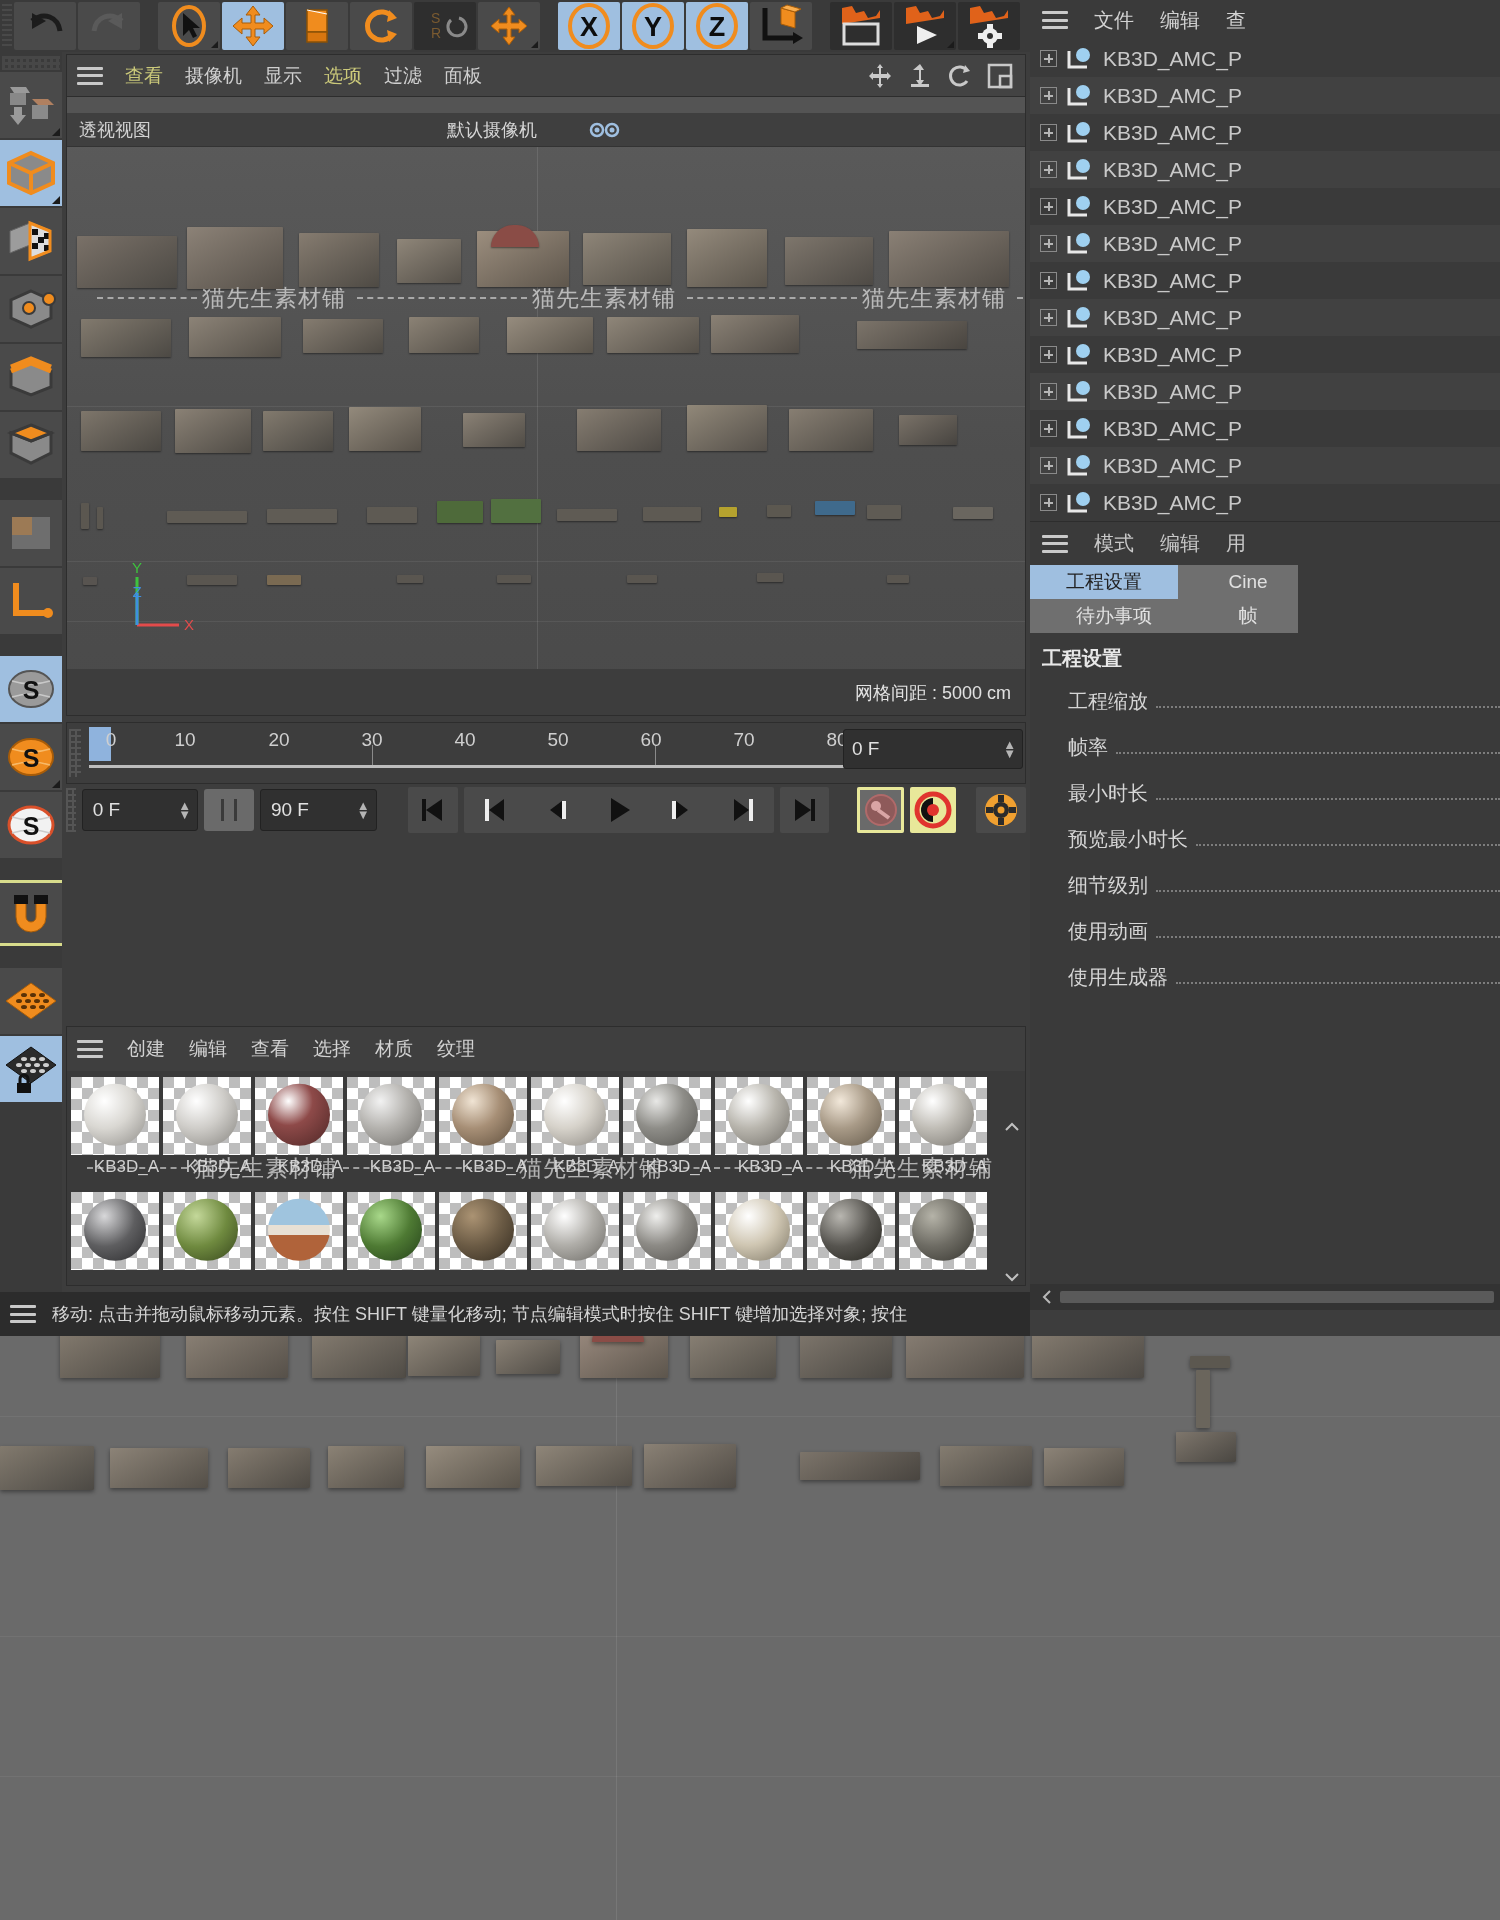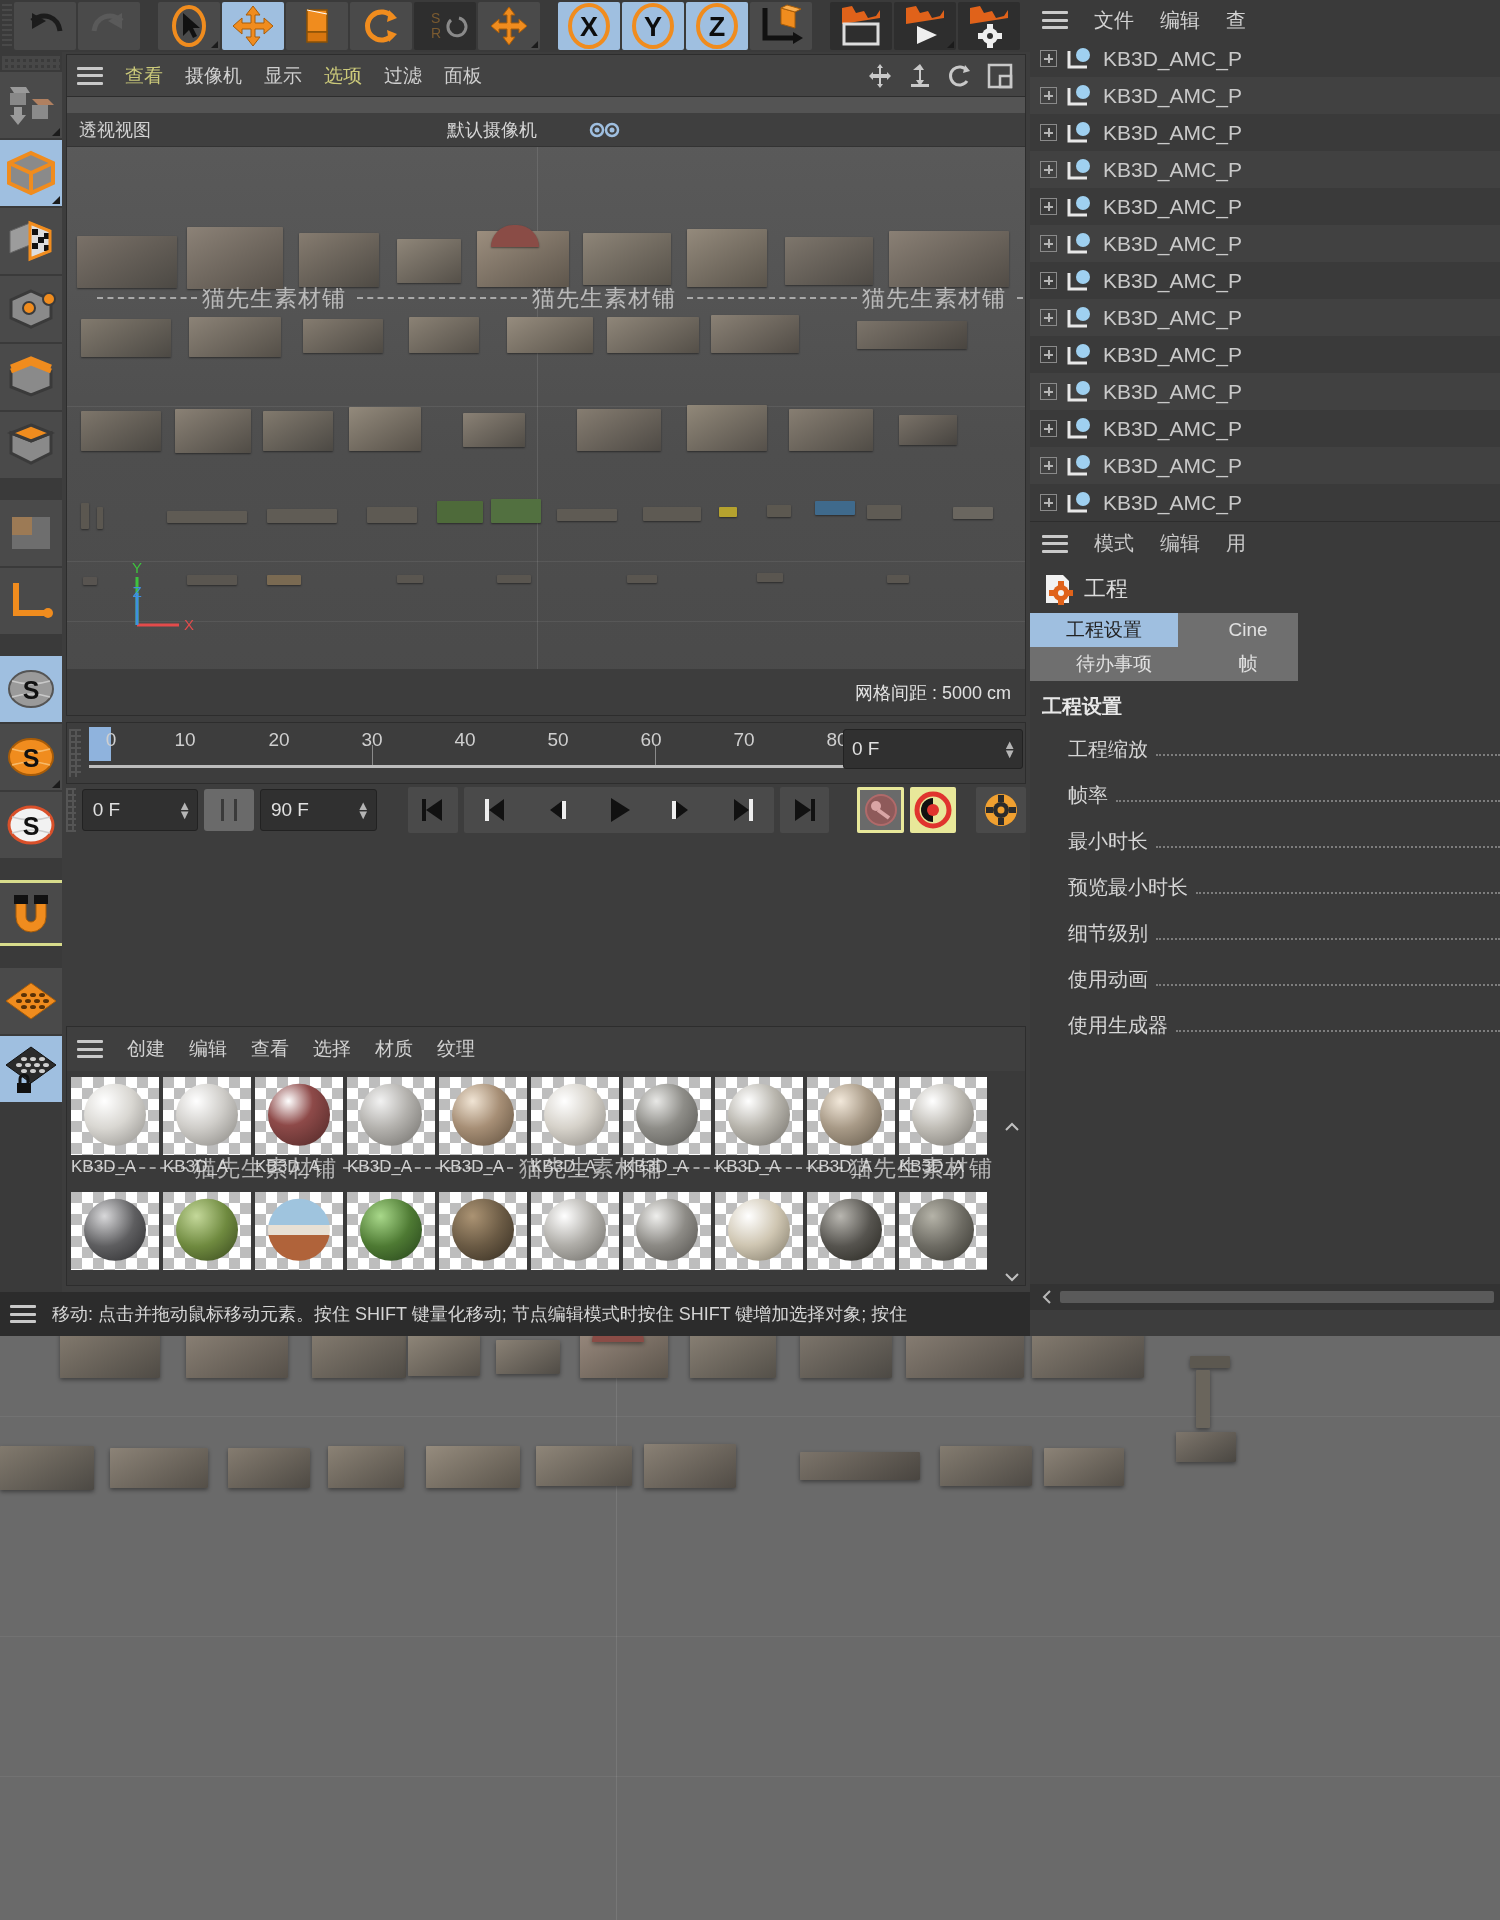--- a/index.html
+++ b/index.html
@@ -125,21 +125,21 @@
     background:#3f3f3f;}
   .mat-menu .mm{font-size:19px;color:#d2d2d2;}
   .mat-grid{position:relative;padding:6px 4px;display:flex;flex-wrap:wrap;gap:4px;
     height:216px;overflow:hidden;}
   .mat-cell{width:88px;}
   .mat-thumb{width:88px;height:78px;background:
       conic-gradient(#fff 0 25%,#bdbdbd 0 50%,#fff 0 75%,#bdbdbd 0);
       background-size:22px 22px;position:relative;overflow:hidden;}
   .mat-ball{position:absolute;left:50%;top:50%;transform:translate(-50%,-52%);
     width:62px;height:62px;border-radius:50%;}
-  .mat-label{font-size:17px;color:#cfcfcf;text-align:left;padding-top:2px;
+  .mat-label{font-size:17px;color:#cfcfcf;text-align:right;padding-top:2px;
     white-space:nowrap;overflow:hidden;}
   .mat-scroll{position:absolute;right:2px;top:50px;width:22px;bottom:4px;background:#3a3a3a;
     display:flex;flex-direction:column;justify-content:space-between;align-items:center;}
 
   
   .statusbar{position:absolute;left:0;top:1292px;width:1030px;height:44px;
     background:#2c2c2c;display:flex;align-items:center;gap:16px;padding-left:10px;}
   .statusbar .txt{font-size:18px;color:#d5d5d5;white-space:nowrap;overflow:hidden;}
 
   
@@ -1082,36 +1082,20 @@
       <span class="hamb">
           <i></i>
           <i></i>
           <i></i>
         </span>
       <span class="mm" style="font-size:20px;">模式</span>
       <span class="mm" style="font-size:20px;">编辑</span>
       <span class="mm" style="font-size:20px;">用</span>
     </div>
 
-    <div class="attr-head">
-      <span>
-        <svg width="32" height="32" viewBox="0 0 32 32">
-            <path d="M4 2 L21 2 L27 8 L27 30 L4 30 Z" fill="#f2f2f2"></path>
-            <g fill="#e0621a">
-              <circle cx="19" cy="20" r="8"></circle>
-              <rect x="16" y="8" width="6" height="6"></rect>
-              <rect x="16" y="26" width="6" height="6"></rect>
-              <rect x="7" y="17" width="6" height="6"></rect>
-              <rect x="25" y="17" width="6" height="6"></rect>
-            </g>
-            <circle cx="19" cy="20" r="3" fill="#f2f2f2"></circle>
-          </svg>
-      </span>
-      <span class="t">工程</span>
-    </div>
 
     <div class="tabs-row">
       <div class="tab">工程设置</div>
       <div class="tab off" style="width:120px;">Cine</div>
     </div>
     <div class="tabs-row">
       <div class="tab off">待办事项</div>
       <div class="tab off" style="width:120px;">帧</div>
     </div>
 

